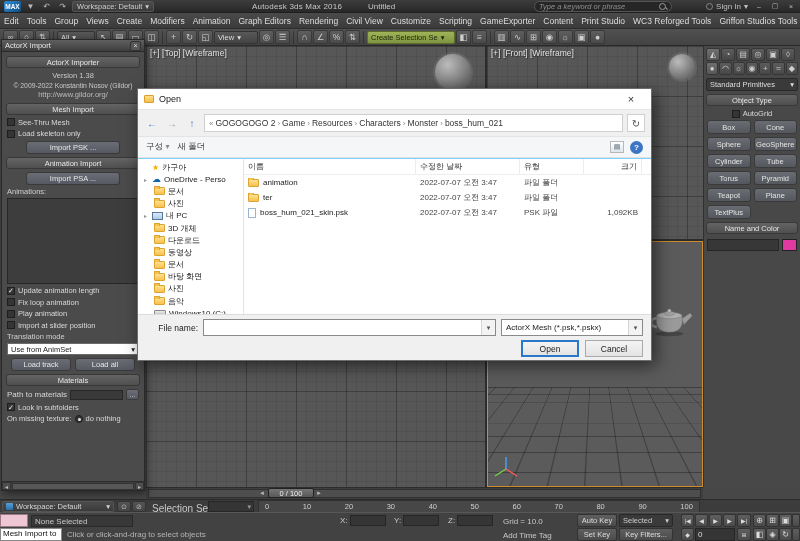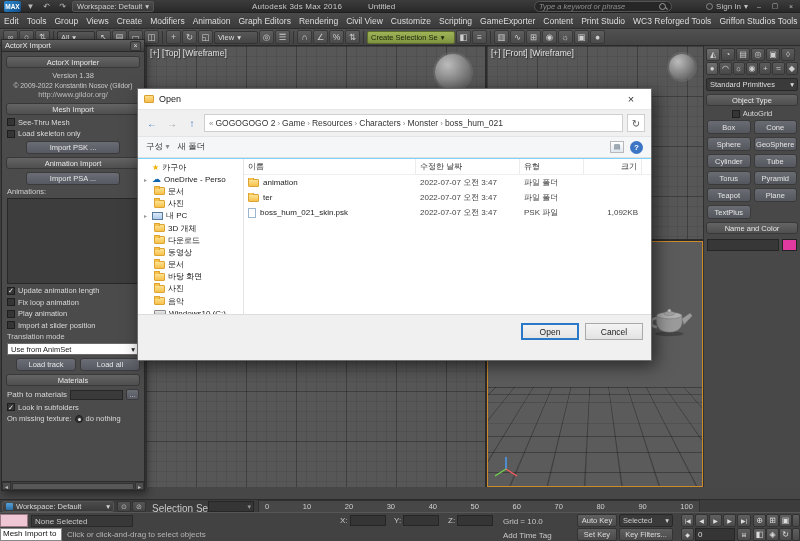--- a/index.html
+++ b/index.html
@@ -147,21 +147,21 @@
        justify-content:center;color:#f0f0f0;font-size:7px;line-height:7px;flex:none}
   .radio{width:8px;height:8px;border:1px solid #1f1f1f;background:#353535;border-radius:50%;position:relative;flex:none}
   .radio.on::after{content:"";position:absolute;left:2px;top:2px;width:3px;height:3px;border-radius:50%;background:#e8e8e8}
   .ax-btn{height:13px;background:linear-gradient(#6a6d74,#565962);border:1px solid #3a3a3a;border-radius:3px;color:#e6e6e6;
           display:flex;align-items:center;justify-content:center;font-size:7.5px}
   .ax-btn.wide{width:94px;margin:2px auto}
   .ax-label{color:#cfcfcf;font-size:7.5px;margin:2px 1px}
   .ax-list{height:86px;background:#3d3d3d;border:1px solid #272727;margin:1px 1px}
   .ax-dd{height:12px;background:#fff;color:#222;border:1px solid #6b6b6b;font-size:7.5px;display:flex;align-items:center;
          justify-content:space-between;padding:0 3px;margin:1px 1px}
-  .ax-btnrow{display:flex;gap:4px;justify-content:flex-end;margin:3px 0}
+  .ax-btnrow{display:flex;gap:4px;justify-content:center;margin:3px 0}
   .ax-btnrow .ax-btn{width:60px}
   .ax-matrow{display:flex;align-items:center;gap:3px;margin:2px 1px}
   .ax-field{flex:1;height:10px;background:#3a3a3a;border:1px solid #272727}
   .ax-mini{width:13px;height:11px;background:linear-gradient(#6a6d74,#565962);border:1px solid #3a3a3a;border-radius:2px;
            display:flex;align-items:center;justify-content:center;color:#ddd;font-size:7px}
   .ax-scroll{position:absolute;left:0;right:0;bottom:0;height:9px;background:#404040;border-top:1px solid #2d2d2d;
              display:flex;align-items:center}
   .ax-sbtn{width:9px;height:8px;display:flex;align-items:center;justify-content:center;color:#bbb;font-size:6px;
            background:#4e4e4e;border:1px solid #333}
   .ax-thumb{flex:1;height:7px;background:#575757;border:1px solid #333;margin:0 1px}
@@ -351,20 +351,28 @@
         <path d="M13,23 C4,24 4,33 13,34" fill="none" stroke="#9b9b9b" stroke-width="3.2"></path>
       </svg>
       <svg class="axis-tripod" viewBox="0 0 26 26">
         <line x1="13" y1="14" x2="13" y2="2" stroke="#4aa3ff" stroke-width="1.4"></line>
         <line x1="13" y1="14" x2="24" y2="21" stroke="#ff5a5a" stroke-width="1.4"></line>
         <line x1="13" y1="14" x2="2" y2="21" stroke="#6fd44a" stroke-width="1.4"></line>
       </svg>
     </div>
   </div>
 
+  <div class="timeslider">
+    <div class="ts-track"></div>
+    <div class="ts-handle" style="left:122px">
+      <span>0 / 100</span>
+    </div>
+    <span class="ts-arrow" style="left:112px">◂</span>
+    <span class="ts-arrow" style="left:169px">▸</span>
+  </div>
 
   <div class="trackrow">
     <div class="ws-bottom">
       <span class="ws-mini-ico"></span>
       <span>Workspace: Default</span>
       <span style="margin-left:auto">▾</span>
     </div>
     <div class="mini-btn" style="left:117px">⊙</div>
     <div class="mini-btn" style="left:132px">⊘</div>
     <span class="selset-label">Selection Set:</span>
@@ -686,20 +694,31 @@
               <span class="ic-file"></span>
             <span>boss_hum_021_skin.psk</span>
             </div>
           <div class="fr-cell c2">2022-07-07 오전 3:47</div>
           <div class="fr-cell c3">PSK 파일</div>
           <div class="fr-cell c4">1,092KB</div>
         </div>
       </div>
     </div>
     <div class="dlg-footer">
+      <div class="fname-row">
+        <span class="fname-label">File name:</span>
+        <div class="fname-combo">
+          <input type="text" style="">
+          <span class="combo-arrow">▾</span>
+        </div>
+        <div class="ftype-dd">
+          <span>ActorX Mesh (*.psk,*.pskx)</span>
+          <span class="combo-arrow">▾</span>
+        </div>
+      </div>
       <div class="btn-row">
         <div class="win-btn default">Open</div>
         <div class="win-btn">Cancel</div>
       </div>
     </div>
   </div>
 
 </div>
 
 </body></html>

